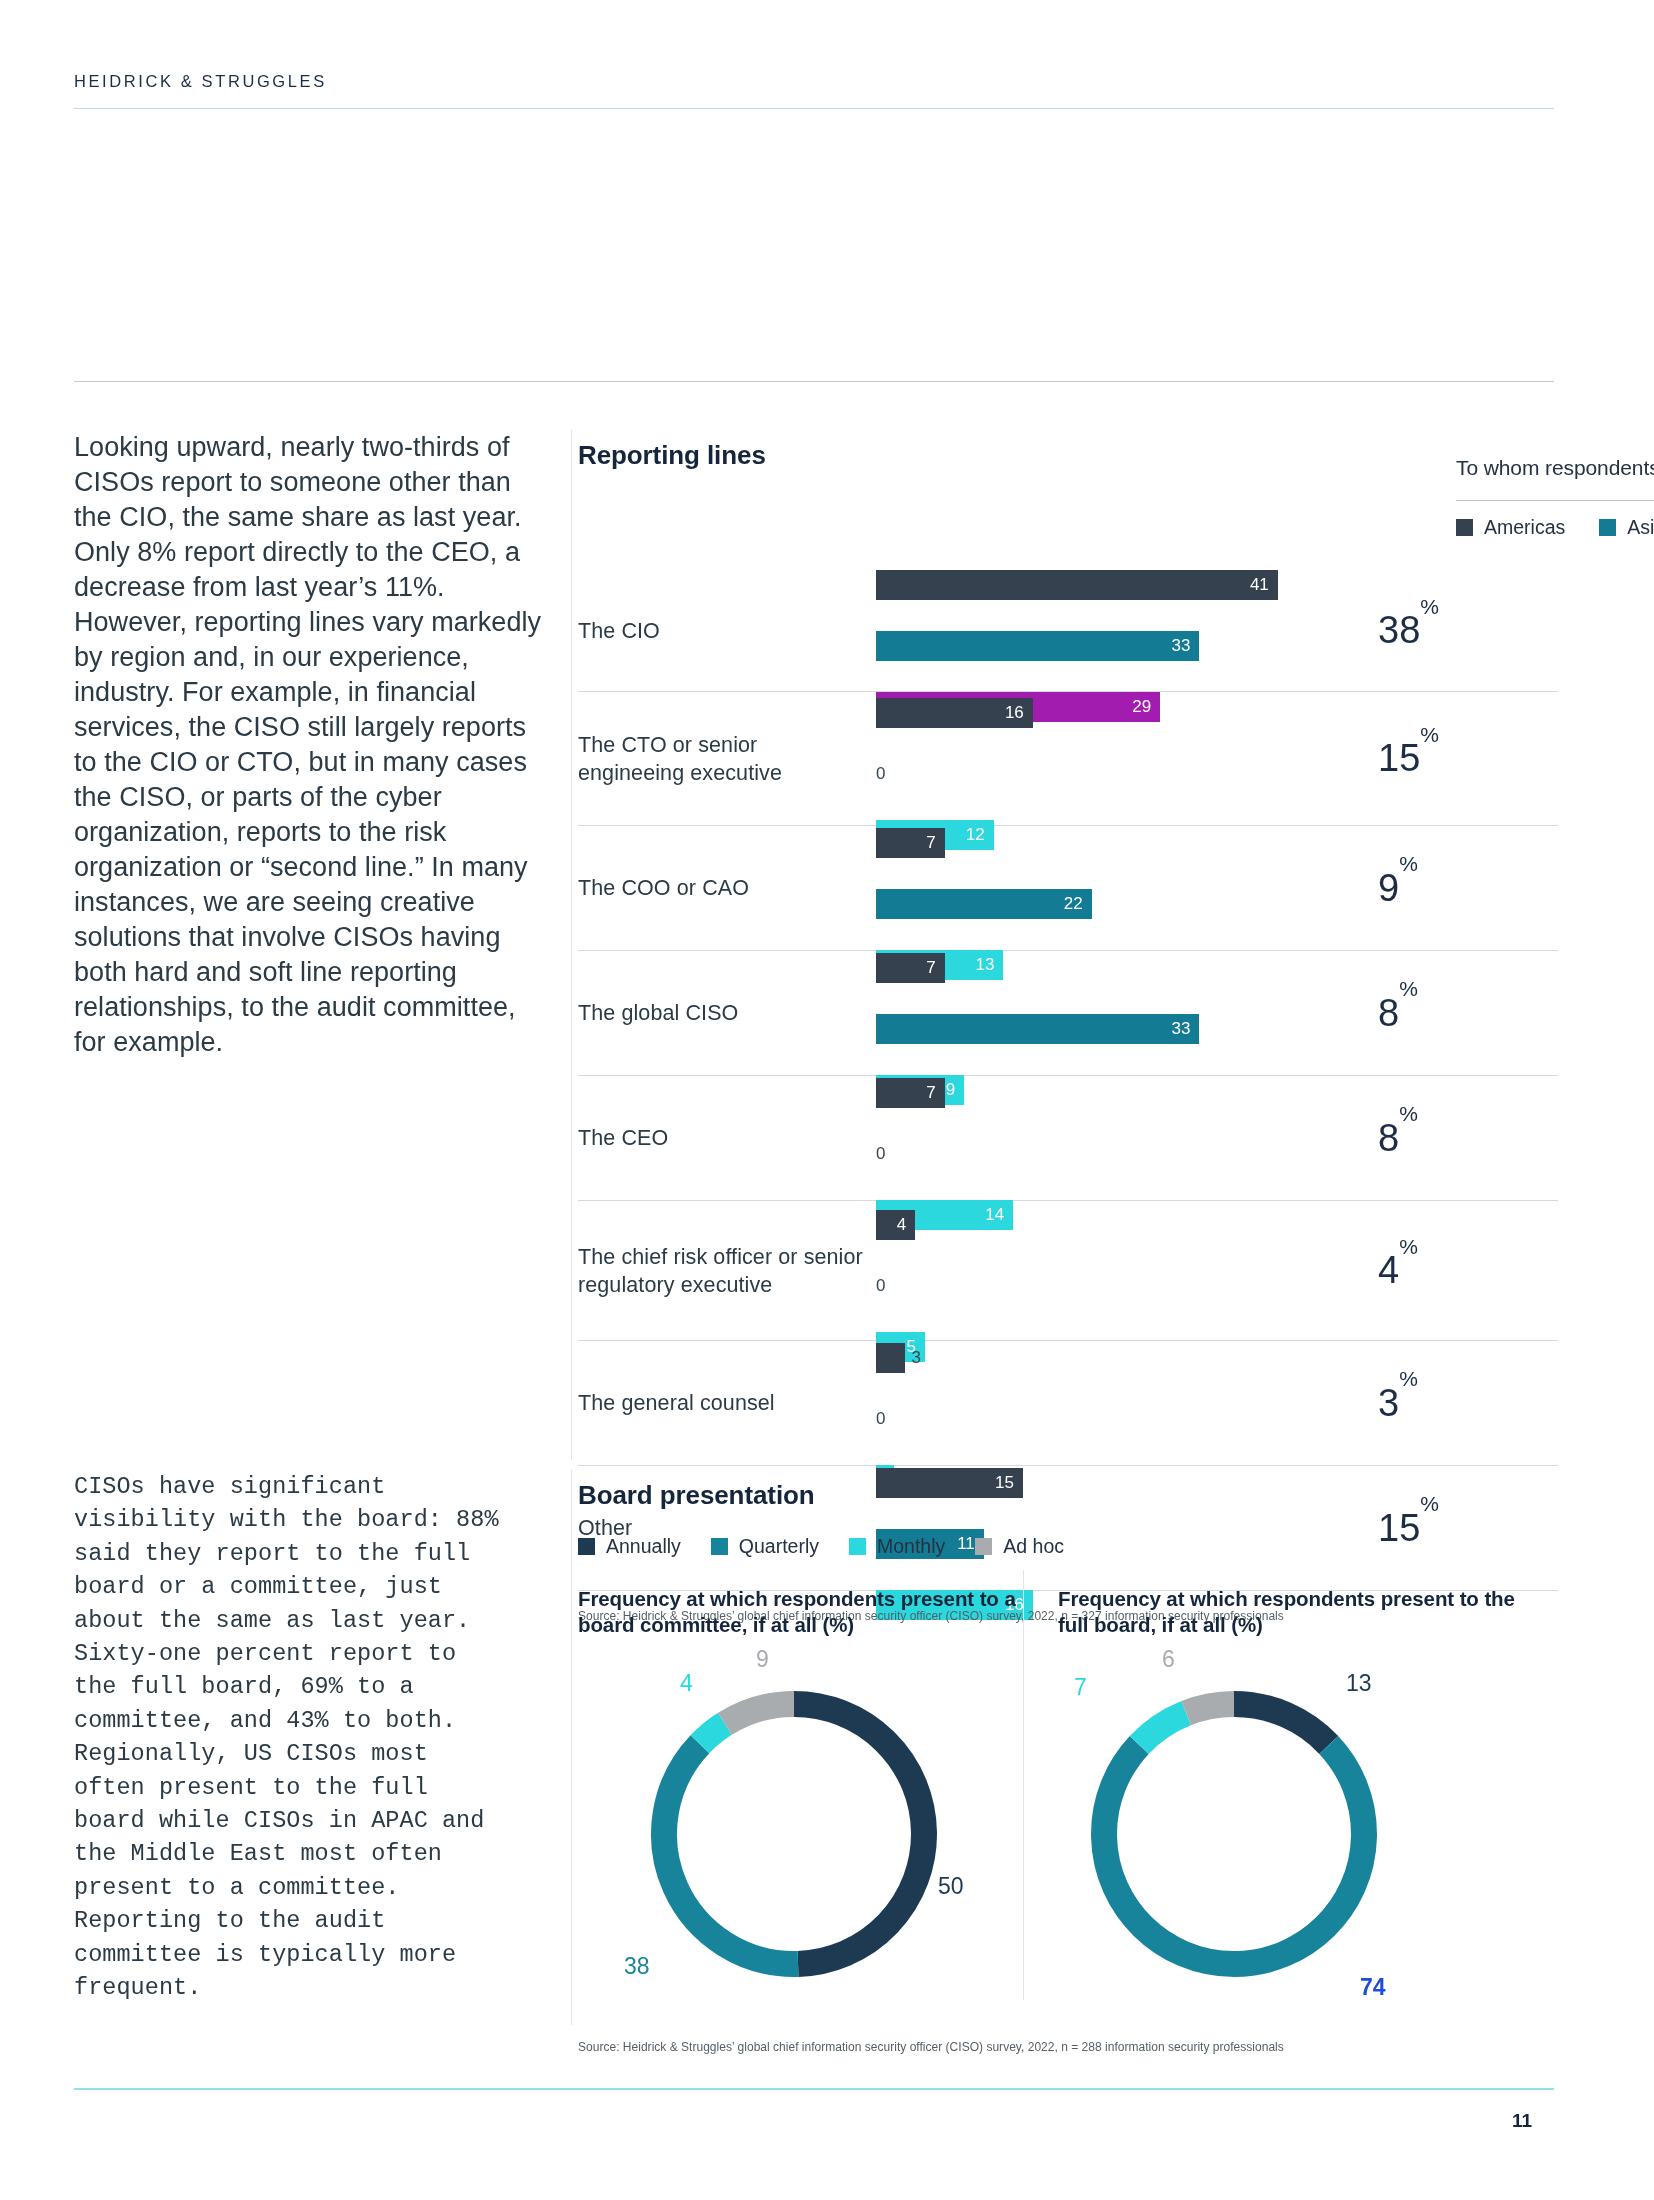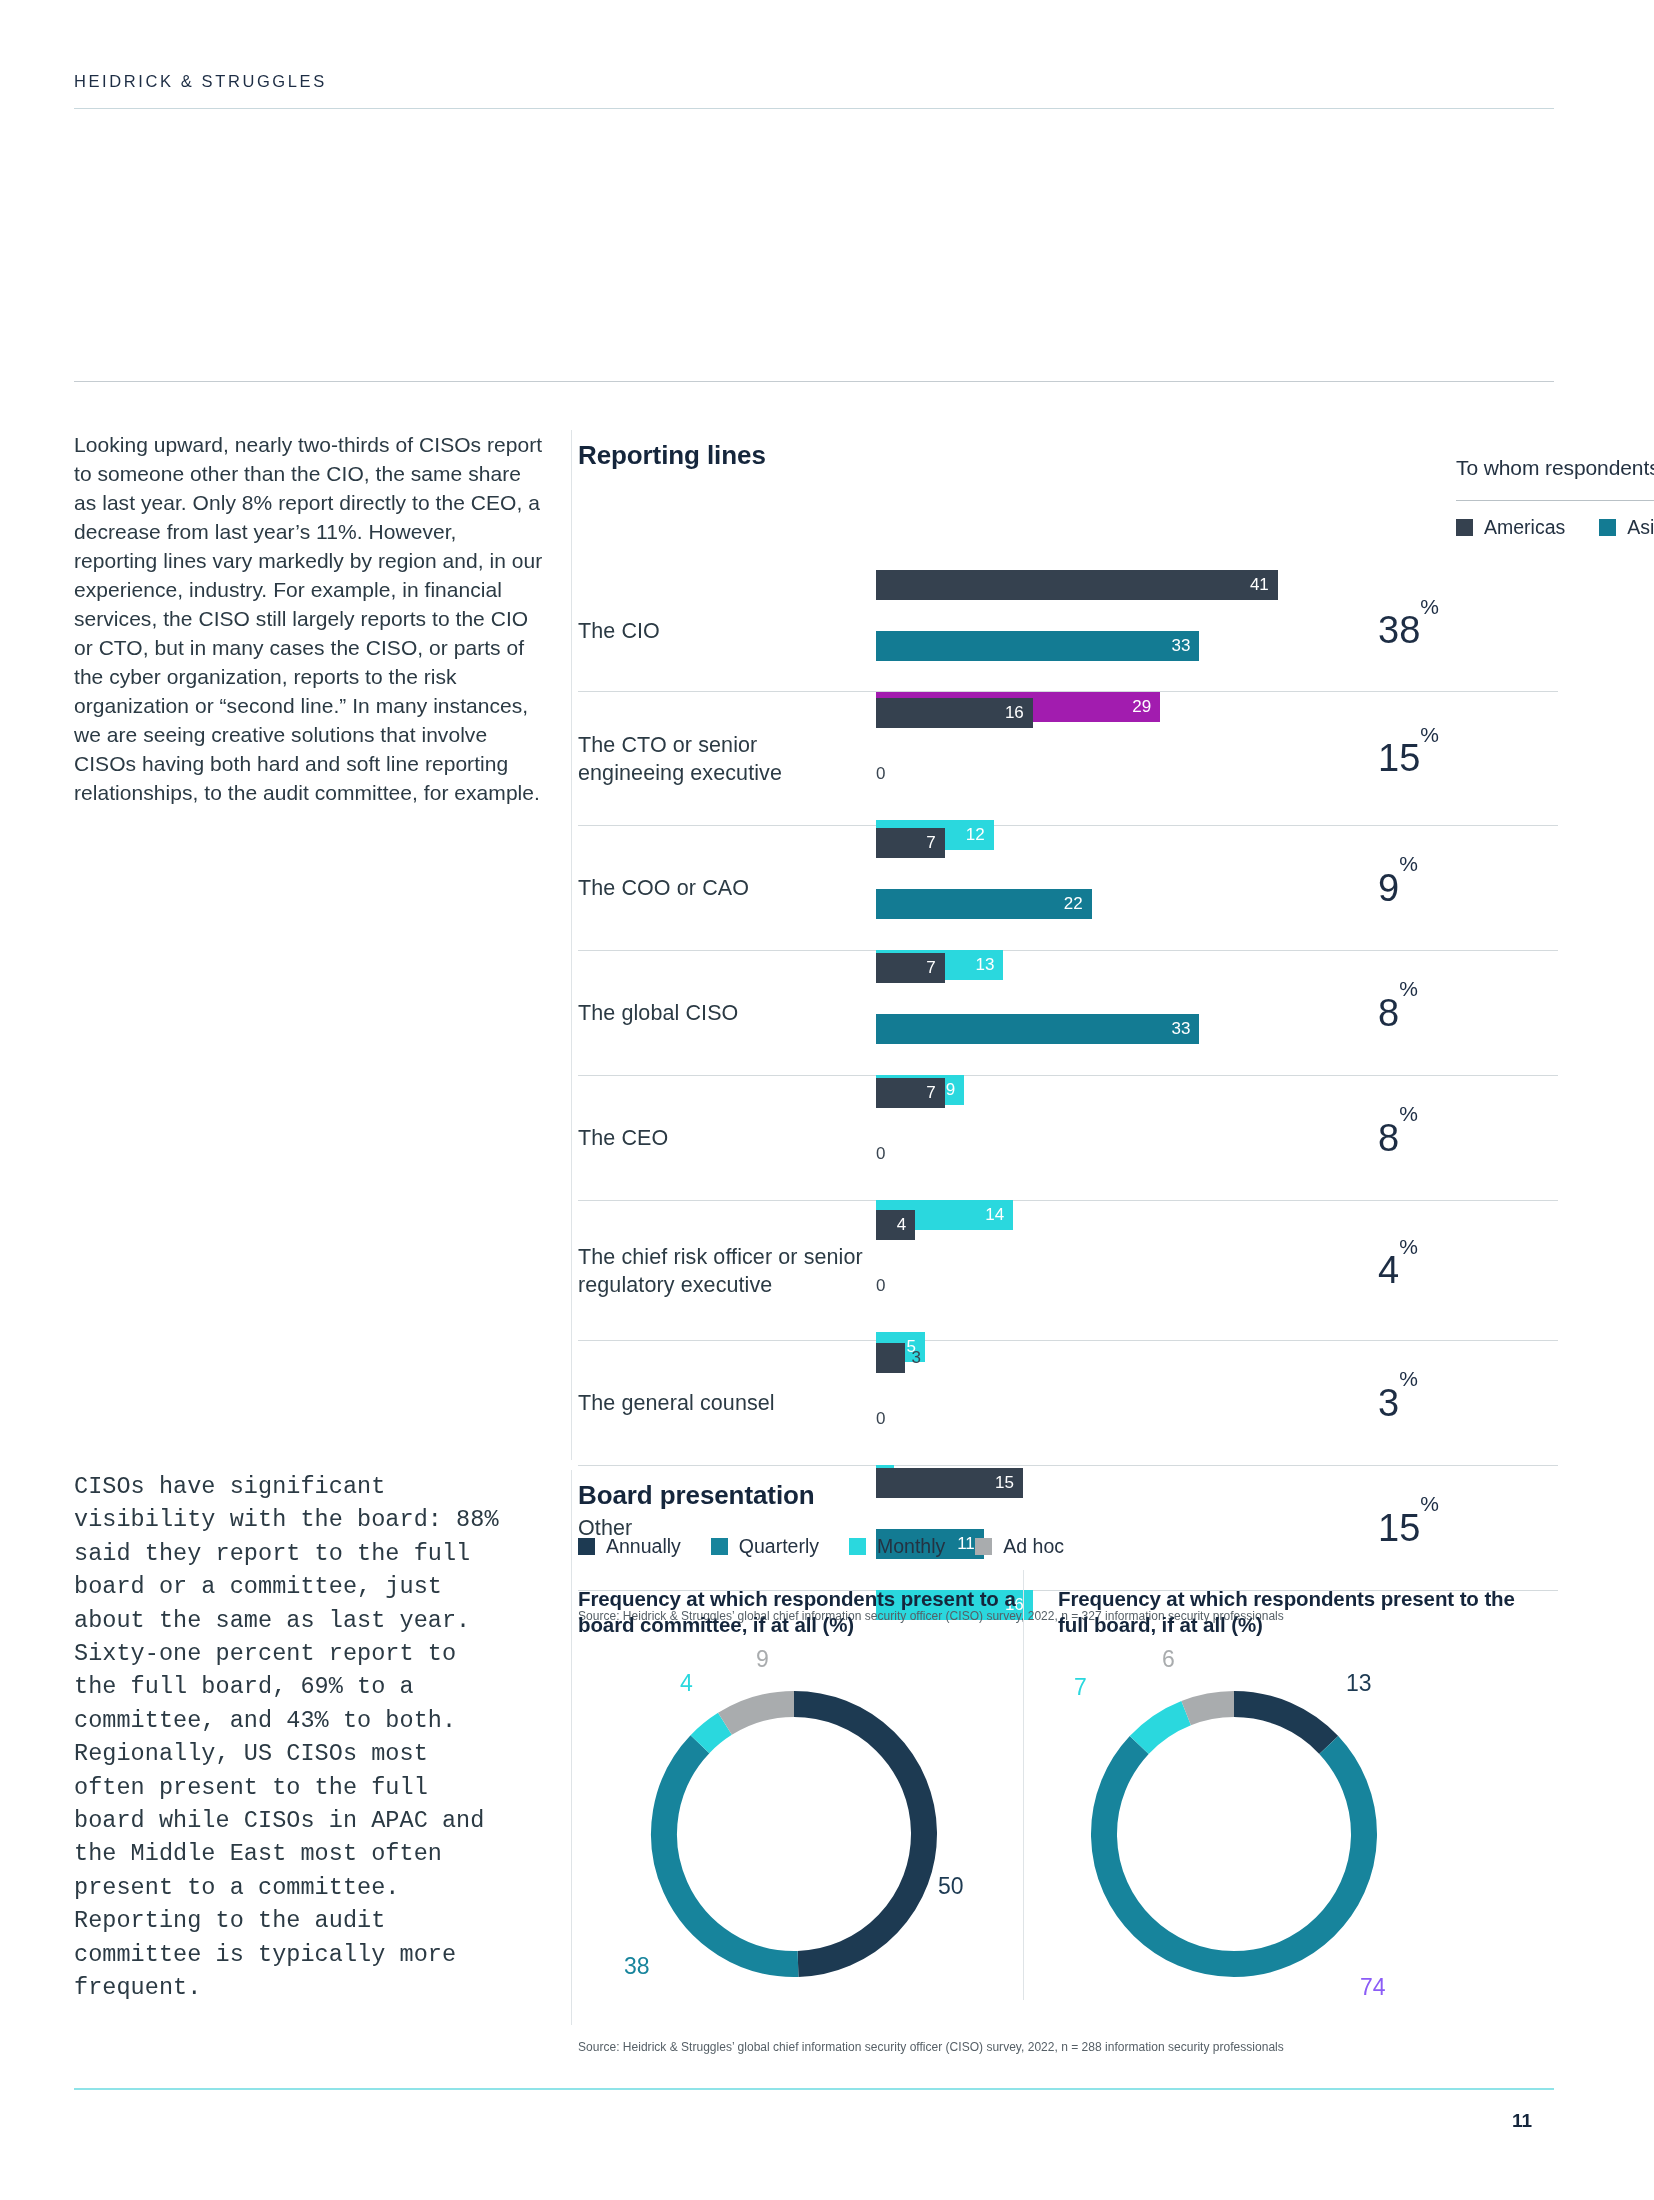--- a/index.html
+++ b/index.html
@@ -39,22 +39,22 @@
     left: 74px; top: 381px;
     width: 1480px; height: 1px;
     background: #c5ccd1;
   }
 
   
   .intro {
     position: absolute;
     left: 74px; top: 430px;
     width: 470px;
-    font-size: 21px;
-    line-height: 29px;
+    font-size: 27px;
+    line-height: 35px;
     color: #2b3a44;
     font-weight: 300;
     letter-spacing: 0.05px;
   }
   .intro2 {
     position: absolute;
     left: 74px; top: 1470px;
     width: 430px;
     font-size: 23.5px;
     line-height: 33.4px;
@@ -444,21 +444,21 @@
           <div class="dlab" style="left: 118px; top: -32px; color: rgb(169, 172, 174);">9</div>
         </div>
         <div class="donut-wrap" style="left: 500px; top: 40px;">
           <svg width="312" height="312" viewBox="0 0 312 312" style="display: block;">
             <path d="M 156 26 A 130 130 0 0 1 250.7659215647835 67.00887622927048" stroke="#1d3a52" stroke-width="26" fill="none"></path>
             <path d="M 250.7659215647835 67.00887622927048 A 130 130 0 1 1 61.234078435216475 67.00887622927051" stroke="#17849c" stroke-width="26" fill="none"></path>
             <path d="M 61.234078435216475 67.00887622927051 A 130 130 0 0 1 108.14380815099179 35.12905683452735" stroke="#2ad8de" stroke-width="26" fill="none"></path>
             <path d="M 108.14380815099179 35.12905683452735 A 130 130 0 0 1 155.99999999999997 26" stroke="#a9acae" stroke-width="26" fill="none"></path>
           </svg>
           <div class="dlab" style="left: 268px; top: -8px; color: rgb(29, 58, 82);">13</div>
-          <div class="dlab" style="left: 282px; top: 296px; color: #8b5cf6;">74</div>
+          <div class="dlab" style="left: 282px; top: 296px; color: #1d4ed8; font-weight: bold;">74</div>
           <div class="dlab" style="left: -4px; top: -4px; color: rgb(42, 216, 222);">7</div>
           <div class="dlab" style="left: 84px; top: -32px; color: rgb(169, 172, 174);">6</div>
         </div>
       </div>
 
     <div class="srcline" id="src2" style="top: 560px; left: 0px;">Source: Heidrick &amp; Struggles’ global chief information security officer (CISO) survey, 2022, n = 288 information security professionals</div>
   </div>
 
   <div class="botrule"></div>
   <div class="pageno">11</div>

